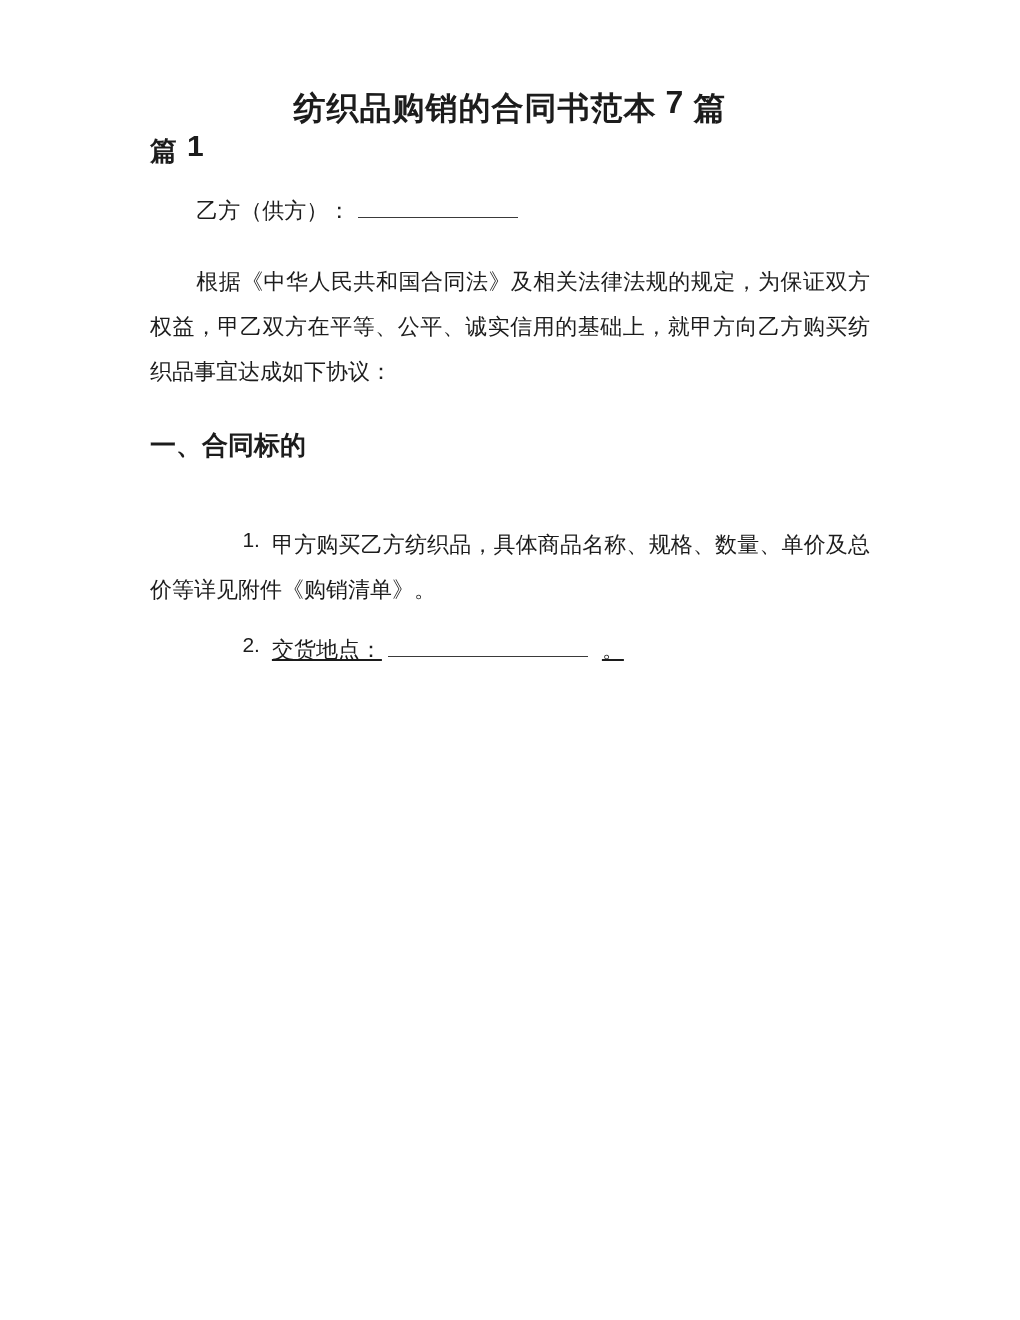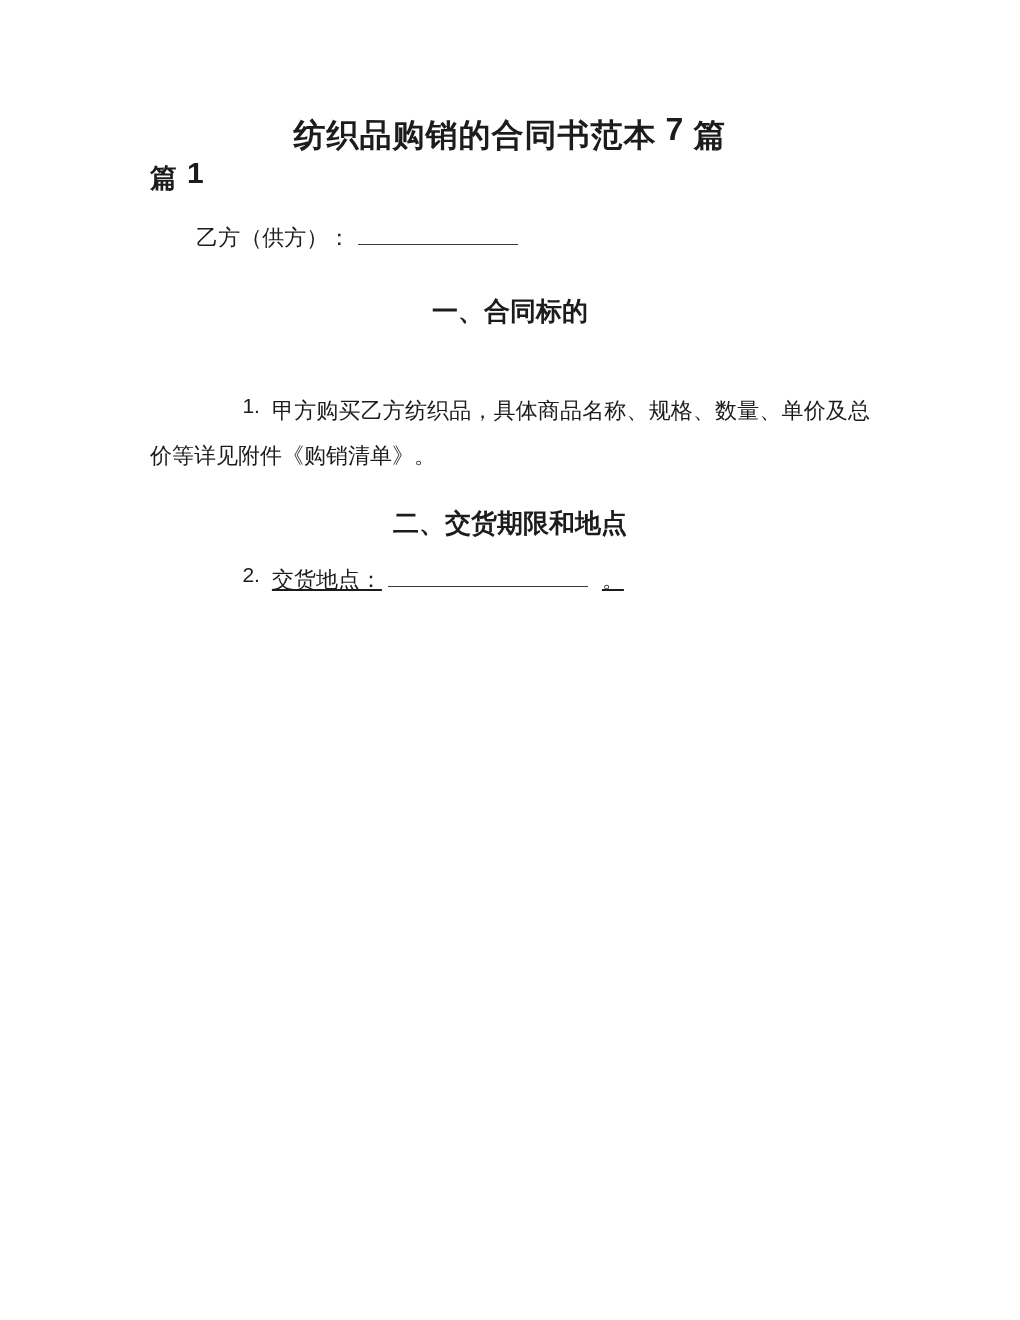--- a/index.html
+++ b/index.html
@@ -5,21 +5,21 @@
   * { box-sizing: border-box; }
   html, body { margin: 0; padding: 0; background: #ffffff; }
   .page {
     position: relative;
     width: 1020px;
     height: 1320px;
     margin: 0 auto;
     background: #ffffff;
     color: #1c1c1c;
     font-family: "Liberation Sans", sans-serif;
-    padding: 113px 150px 0 150px;
+    padding: 86px 150px 0 150px;
     overflow: hidden;
   }
   p, h1, h2 { margin: 0; padding: 0; }
 
   .doc-title {
     font-size: 32px;
     font-weight: 700;
     text-align: center;
     line-height: 44px;
     letter-spacing: 1px;
@@ -49,21 +49,20 @@
   .party-line { white-space: nowrap; text-align: left; }
   .party-a { margin-top: 76px; }
   .party-b { margin-top: 17px; font-family: Liberation Serif, serif; }
 
   .intro { margin-top: 26px; }
 
   .section-heading {
     font-size: 26px;
     font-weight: 700;
     line-height: 38px;
-    text-align: center;
   }
   .heading-1 { margin-top: 32px; }
   .heading-2 { margin-top: 26px; }
 
   .item-1a { margin-top: 58px; }
   .item-1b { margin-top: 20px; }
   .item-2a { margin-top: 64px; }
   .item-2b { margin-top: 15px; text-decoration: underline; }
 
   .num {
@@ -89,24 +88,24 @@
 
 <div class="page">
 
   <h1 class="doc-title"><span>纺织品购销的合同书范本</span><span class="latin-raised">7</span><span>篇</span></h1>
 
   <h2 class="part-heading"><span>篇</span><span class="latin-raised">1</span></h2>
 
 
   <p class="body-text party-line party-b indent"><span>乙方（供方）：</span><span class="blank blank-party"></span></p>
 
+  <p class="body-text intro indent">根据《中华人民共和国合同法》及相关法律法规的规定，为保证双方权益，甲乙双方在平等、公平、诚实信用的基础上，就甲方向乙方购买纺织品事宜达成如下协议：</p>
 
   <h2 class="section-heading heading-1">一、合同标的</h2>
 
   <p class="body-text item-1a indent"><span class="num">1.</span><span>甲方购买乙方纺织品，具体商品名称、规格、数量、单价及总价等详见附件《购销清单》。</span></p>
 
 
-  <h2 class="section-heading heading-2">二、交货期限和地点</h2>
 
 
   <p class="body-text item-2b indent"><span class="num">2.</span><span>交货地点：</span><span class="blank blank-loc"></span><span>。</span></p>
 
 </div>
 
 </body></html>

